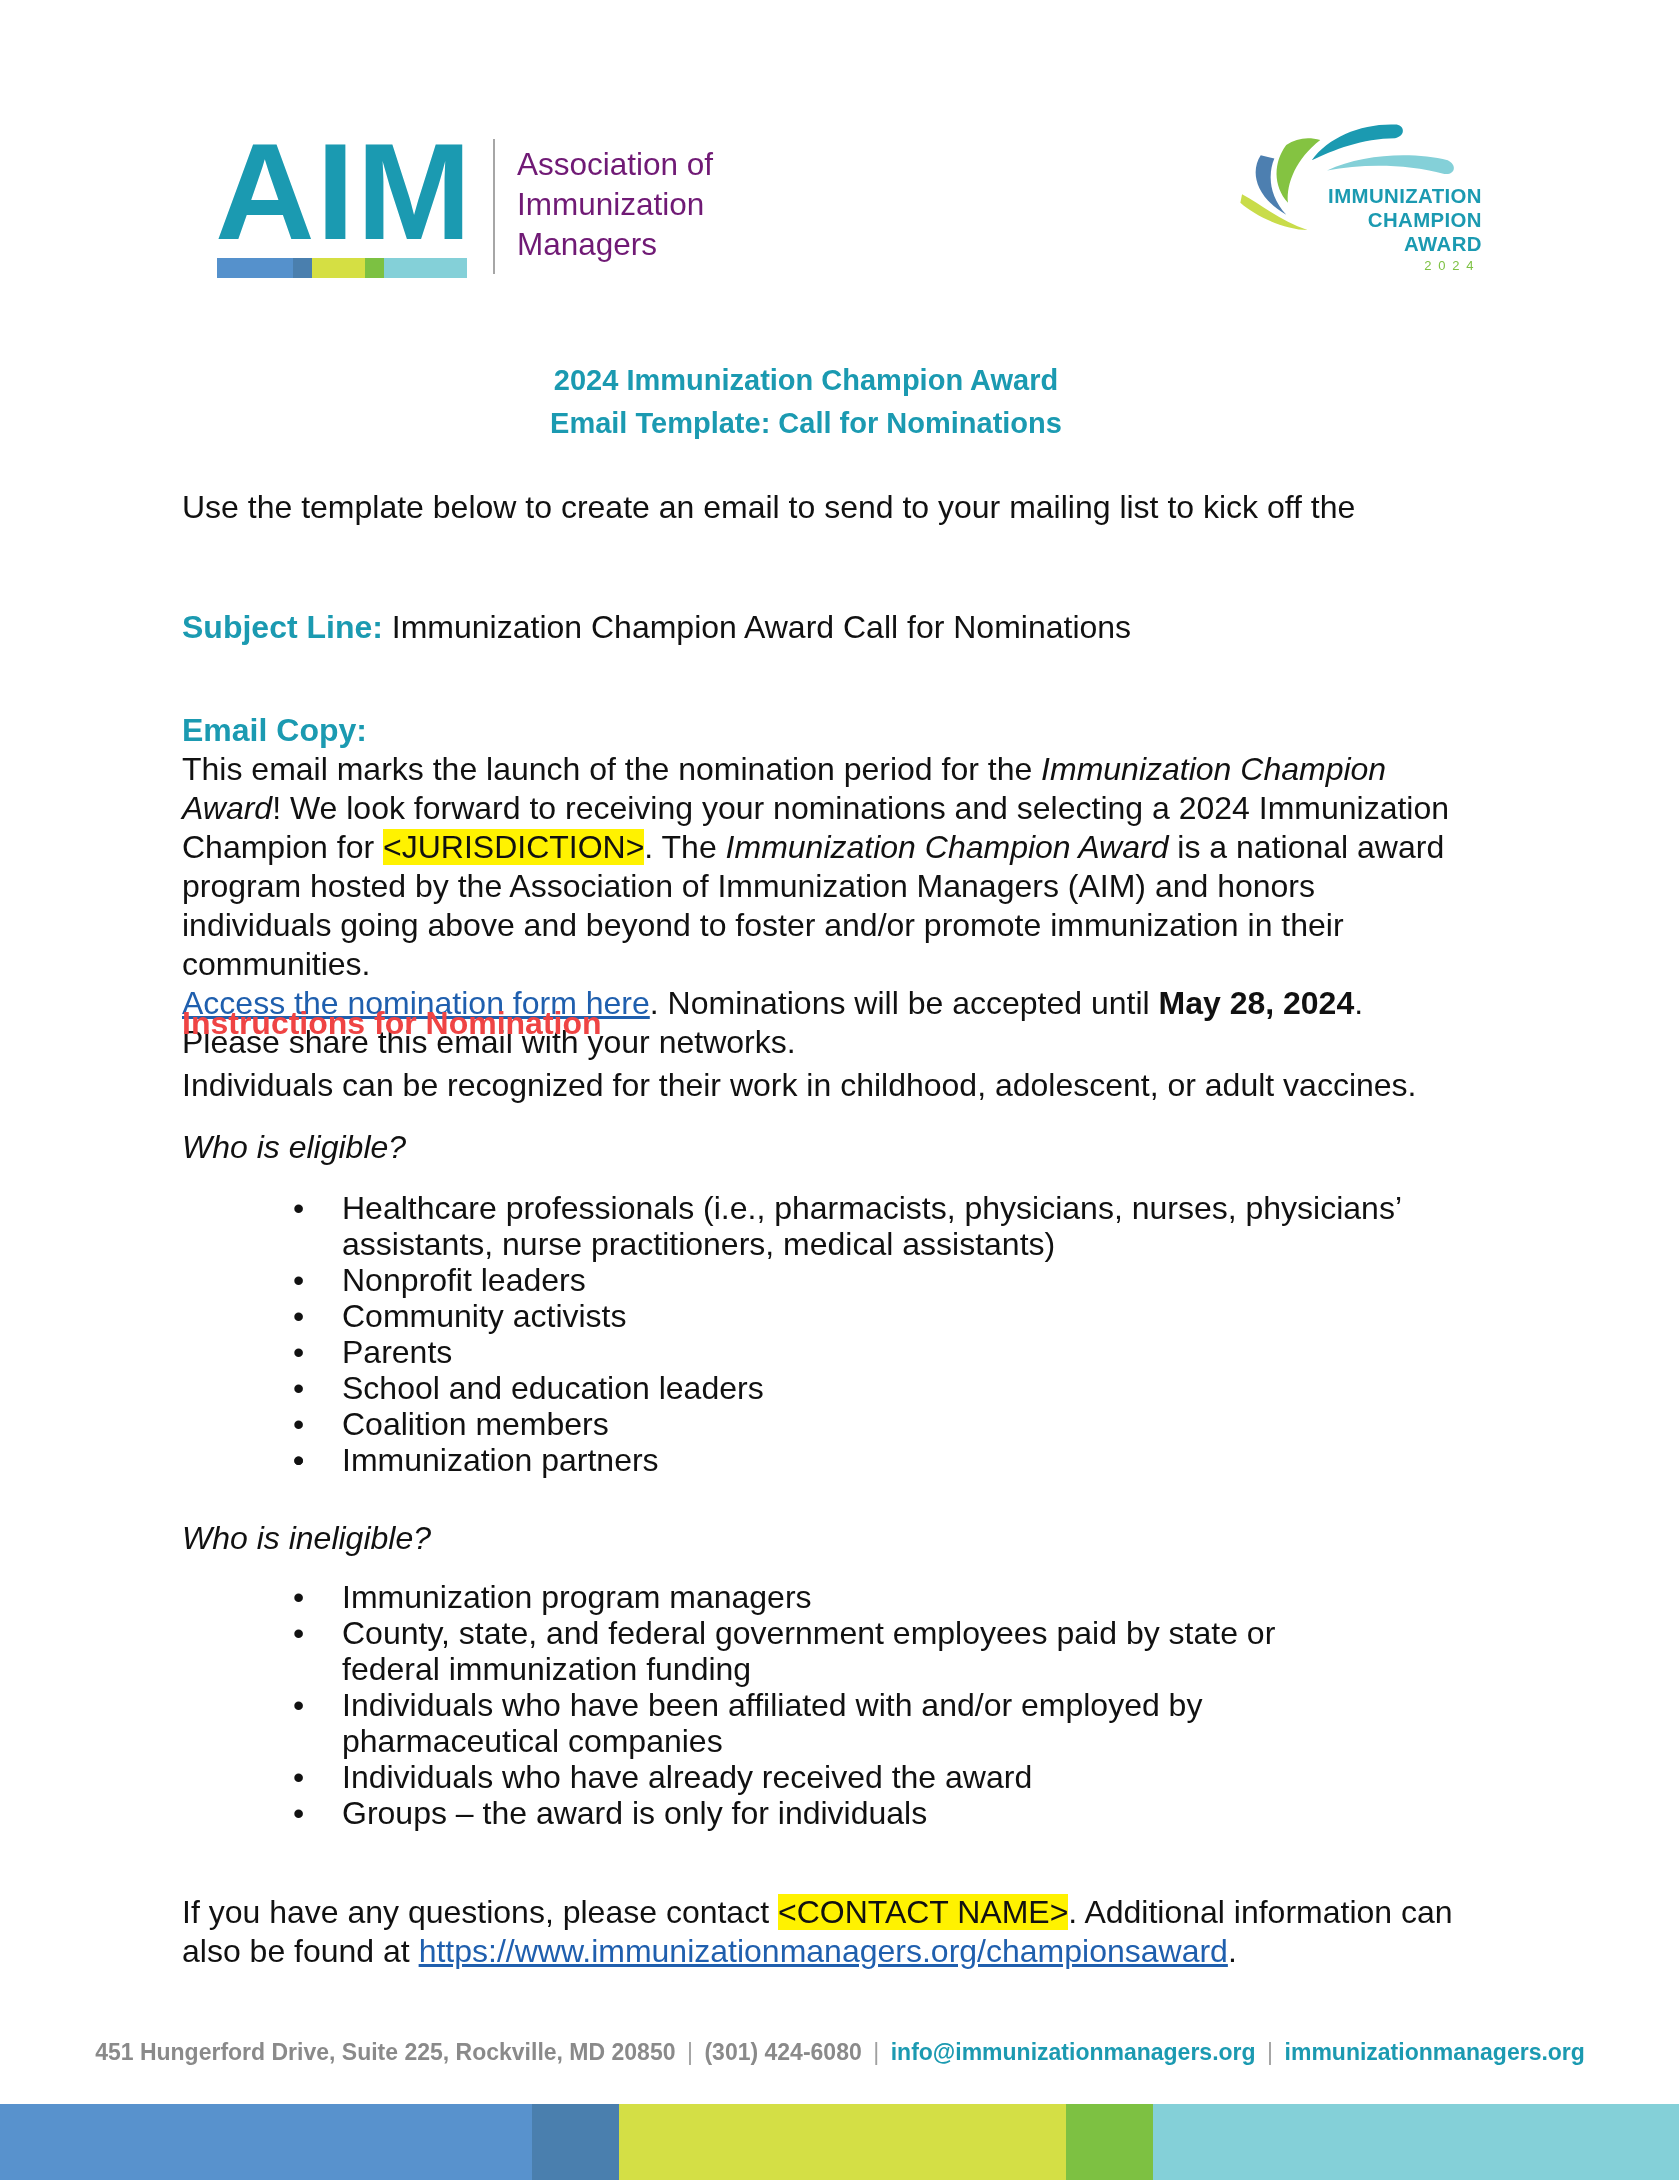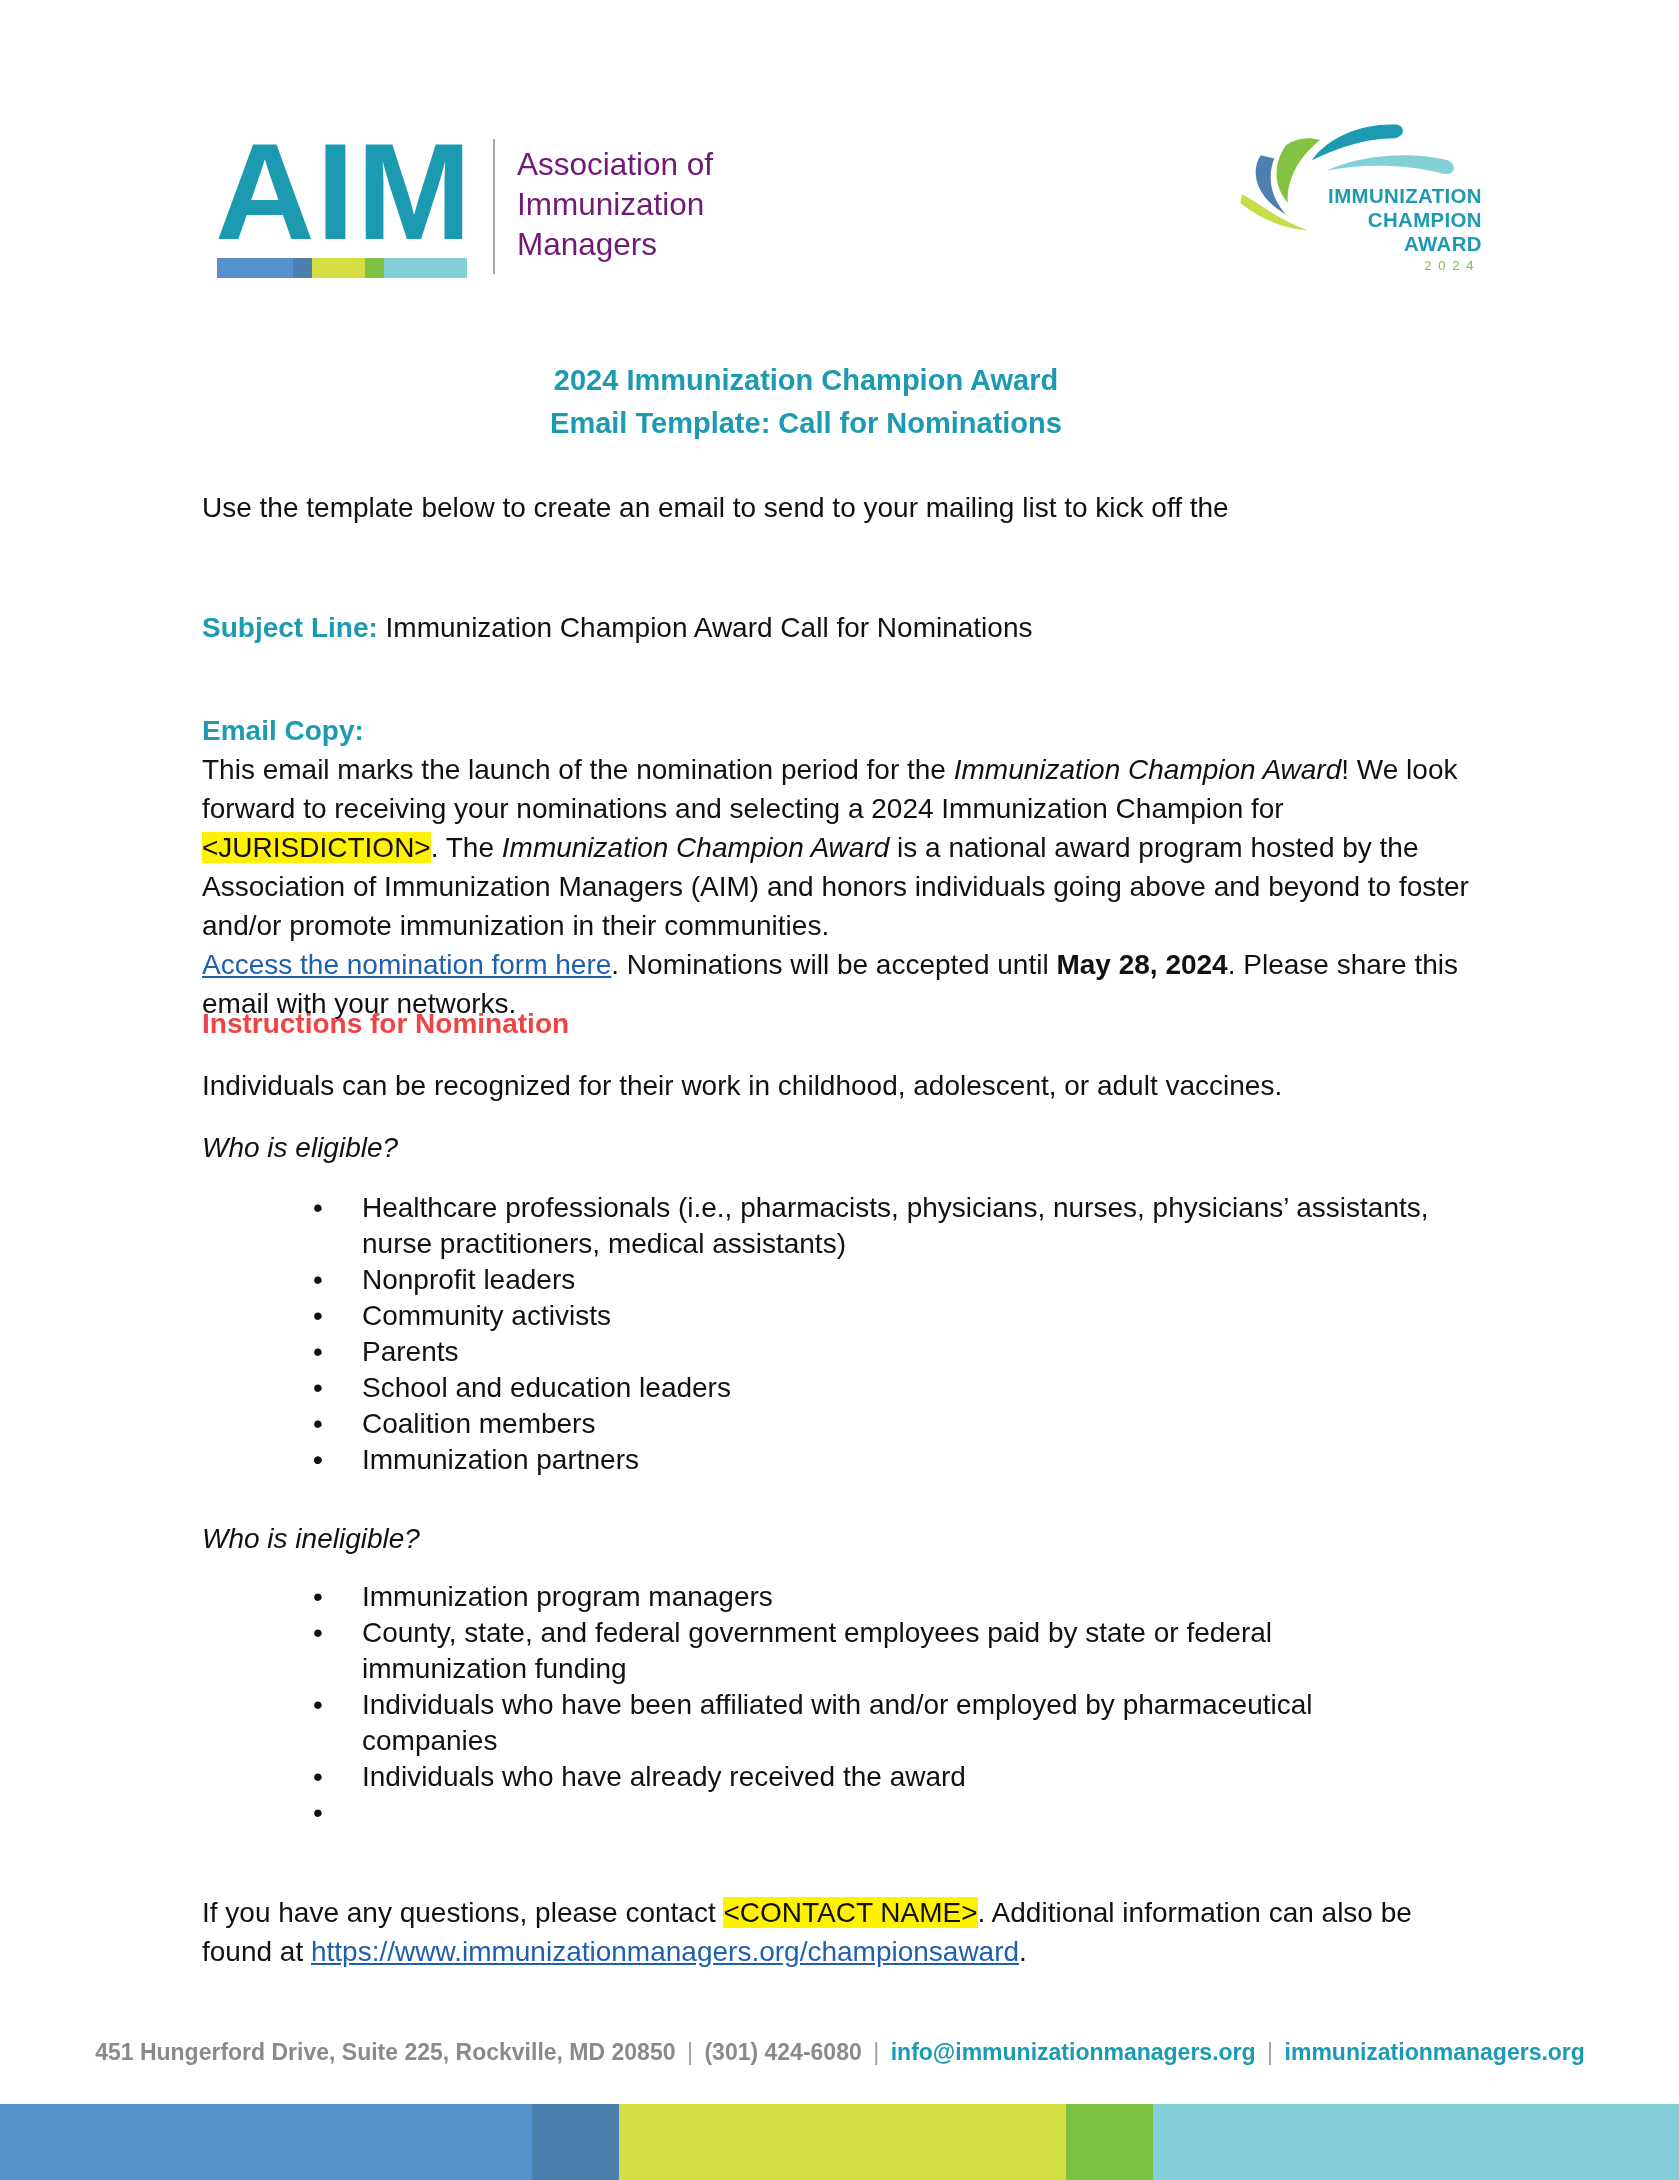--- a/index.html
+++ b/index.html
@@ -18,21 +18,21 @@
 
   
   .champ-logo { left: 1235px; top: 111px; width: 247px; height: 179px; }
   .champ-text { right: 0; top: 73px; text-align: right; font-weight: bold; font-size: 20.4px; line-height: 24px; color: #1b9ab1; letter-spacing: 0.4px; }
   .champ-year { right: 1.7px; top: 147px; font-size: 13px; color: #7dc142; letter-spacing: 6.8px; }
 
   
   .title { left: 0; width: 1612px; top: 359px; text-align: center; color: #1b9ab1; font-weight: bold; font-size: 29px; line-height: 43px; }
 
   
-  .content { left: 202px; width: 1295px; font-size: 28px; line-height: 39px; }
+  .content { left: 182px; width: 1295px; font-size: 32px; line-height: 39px; }
   .content p { margin: 0; }
   .teal-label { color: #1b9ab1; font-weight: bold; }
   .hl { background: #fff200; }
   .link { color: #1f5fae; text-decoration: underline; }
   .gray-heading { color: #ef4444; font-weight: bold; }
   .italic { font-style: italic; }
 
   ul.bullets { list-style: none; }
   ul.bullets li { position: relative; padding-left: 160px; line-height: 36px; }
   ul.bullets li .bullet { position: absolute; left: 111px; top: 0; }
@@ -130,21 +130,21 @@
 <div class="abs content" style="top:1519px;">
   <p class="italic">Who is ineligible?</p>
 </div>
 
 <div class="abs content" style="top:1579px;">
   <ul class="bullets">
     <li><span class="bullet">•</span><span>Immunization program managers</span></li>
     <li style="padding-right:170px;"><span class="bullet">•</span><span>County, state, and federal government employees paid by state or federal immunization funding</span></li>
     <li style="padding-right:85px;"><span class="bullet">•</span><span>Individuals who have been affiliated with and/or employed by pharmaceutical companies</span></li>
     <li><span class="bullet">•</span><span>Individuals who have already received the award</span></li>
-    <li><span class="bullet">•</span></li>
+    <li><span class="bullet">•</span><span>Groups – the award is only for individuals</span></li>
   </ul>
 </div>
 
 <div class="abs content" style="top:1893px;">
   <p style="width:1278px;">
     <span>If you have any questions, please contact </span><span class="hl">&lt;CONTACT NAME&gt;</span><span>. Additional information can also be found at </span><a class="link">https://www.immunizationmanagers.org/championsaward</a><span>.</span>
   </p>
 </div>
 
 <div class="abs footer-line">

